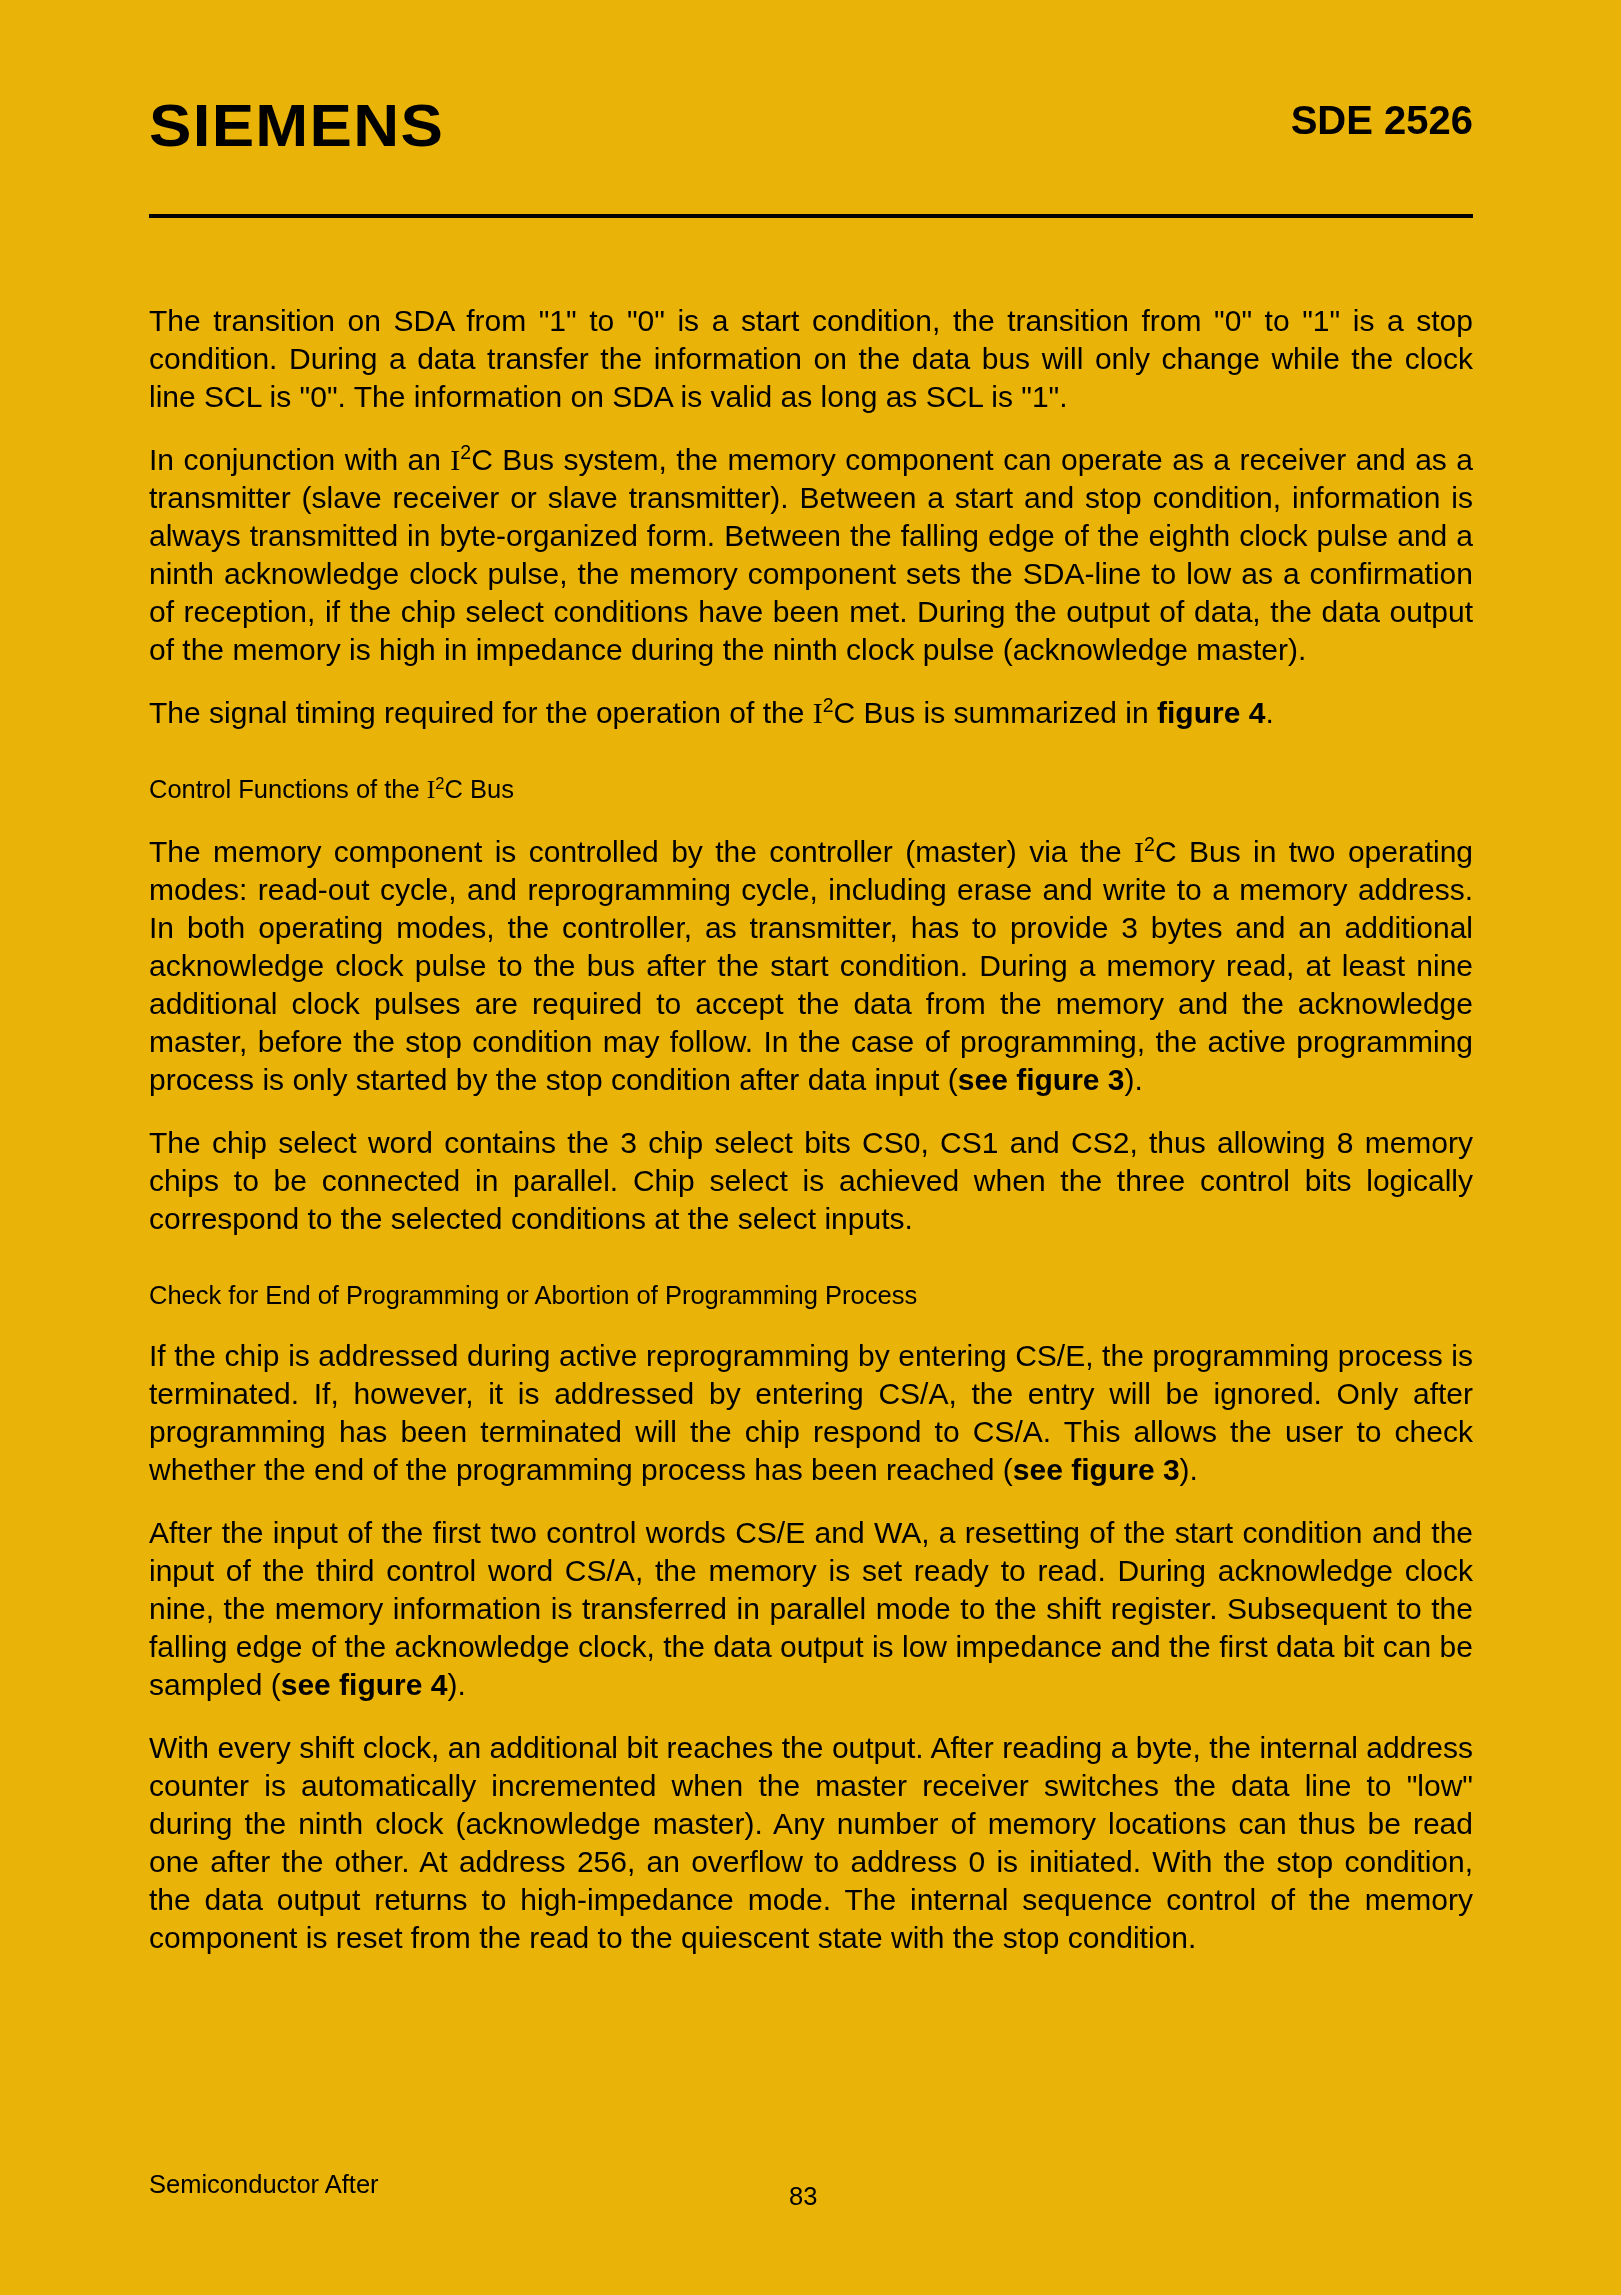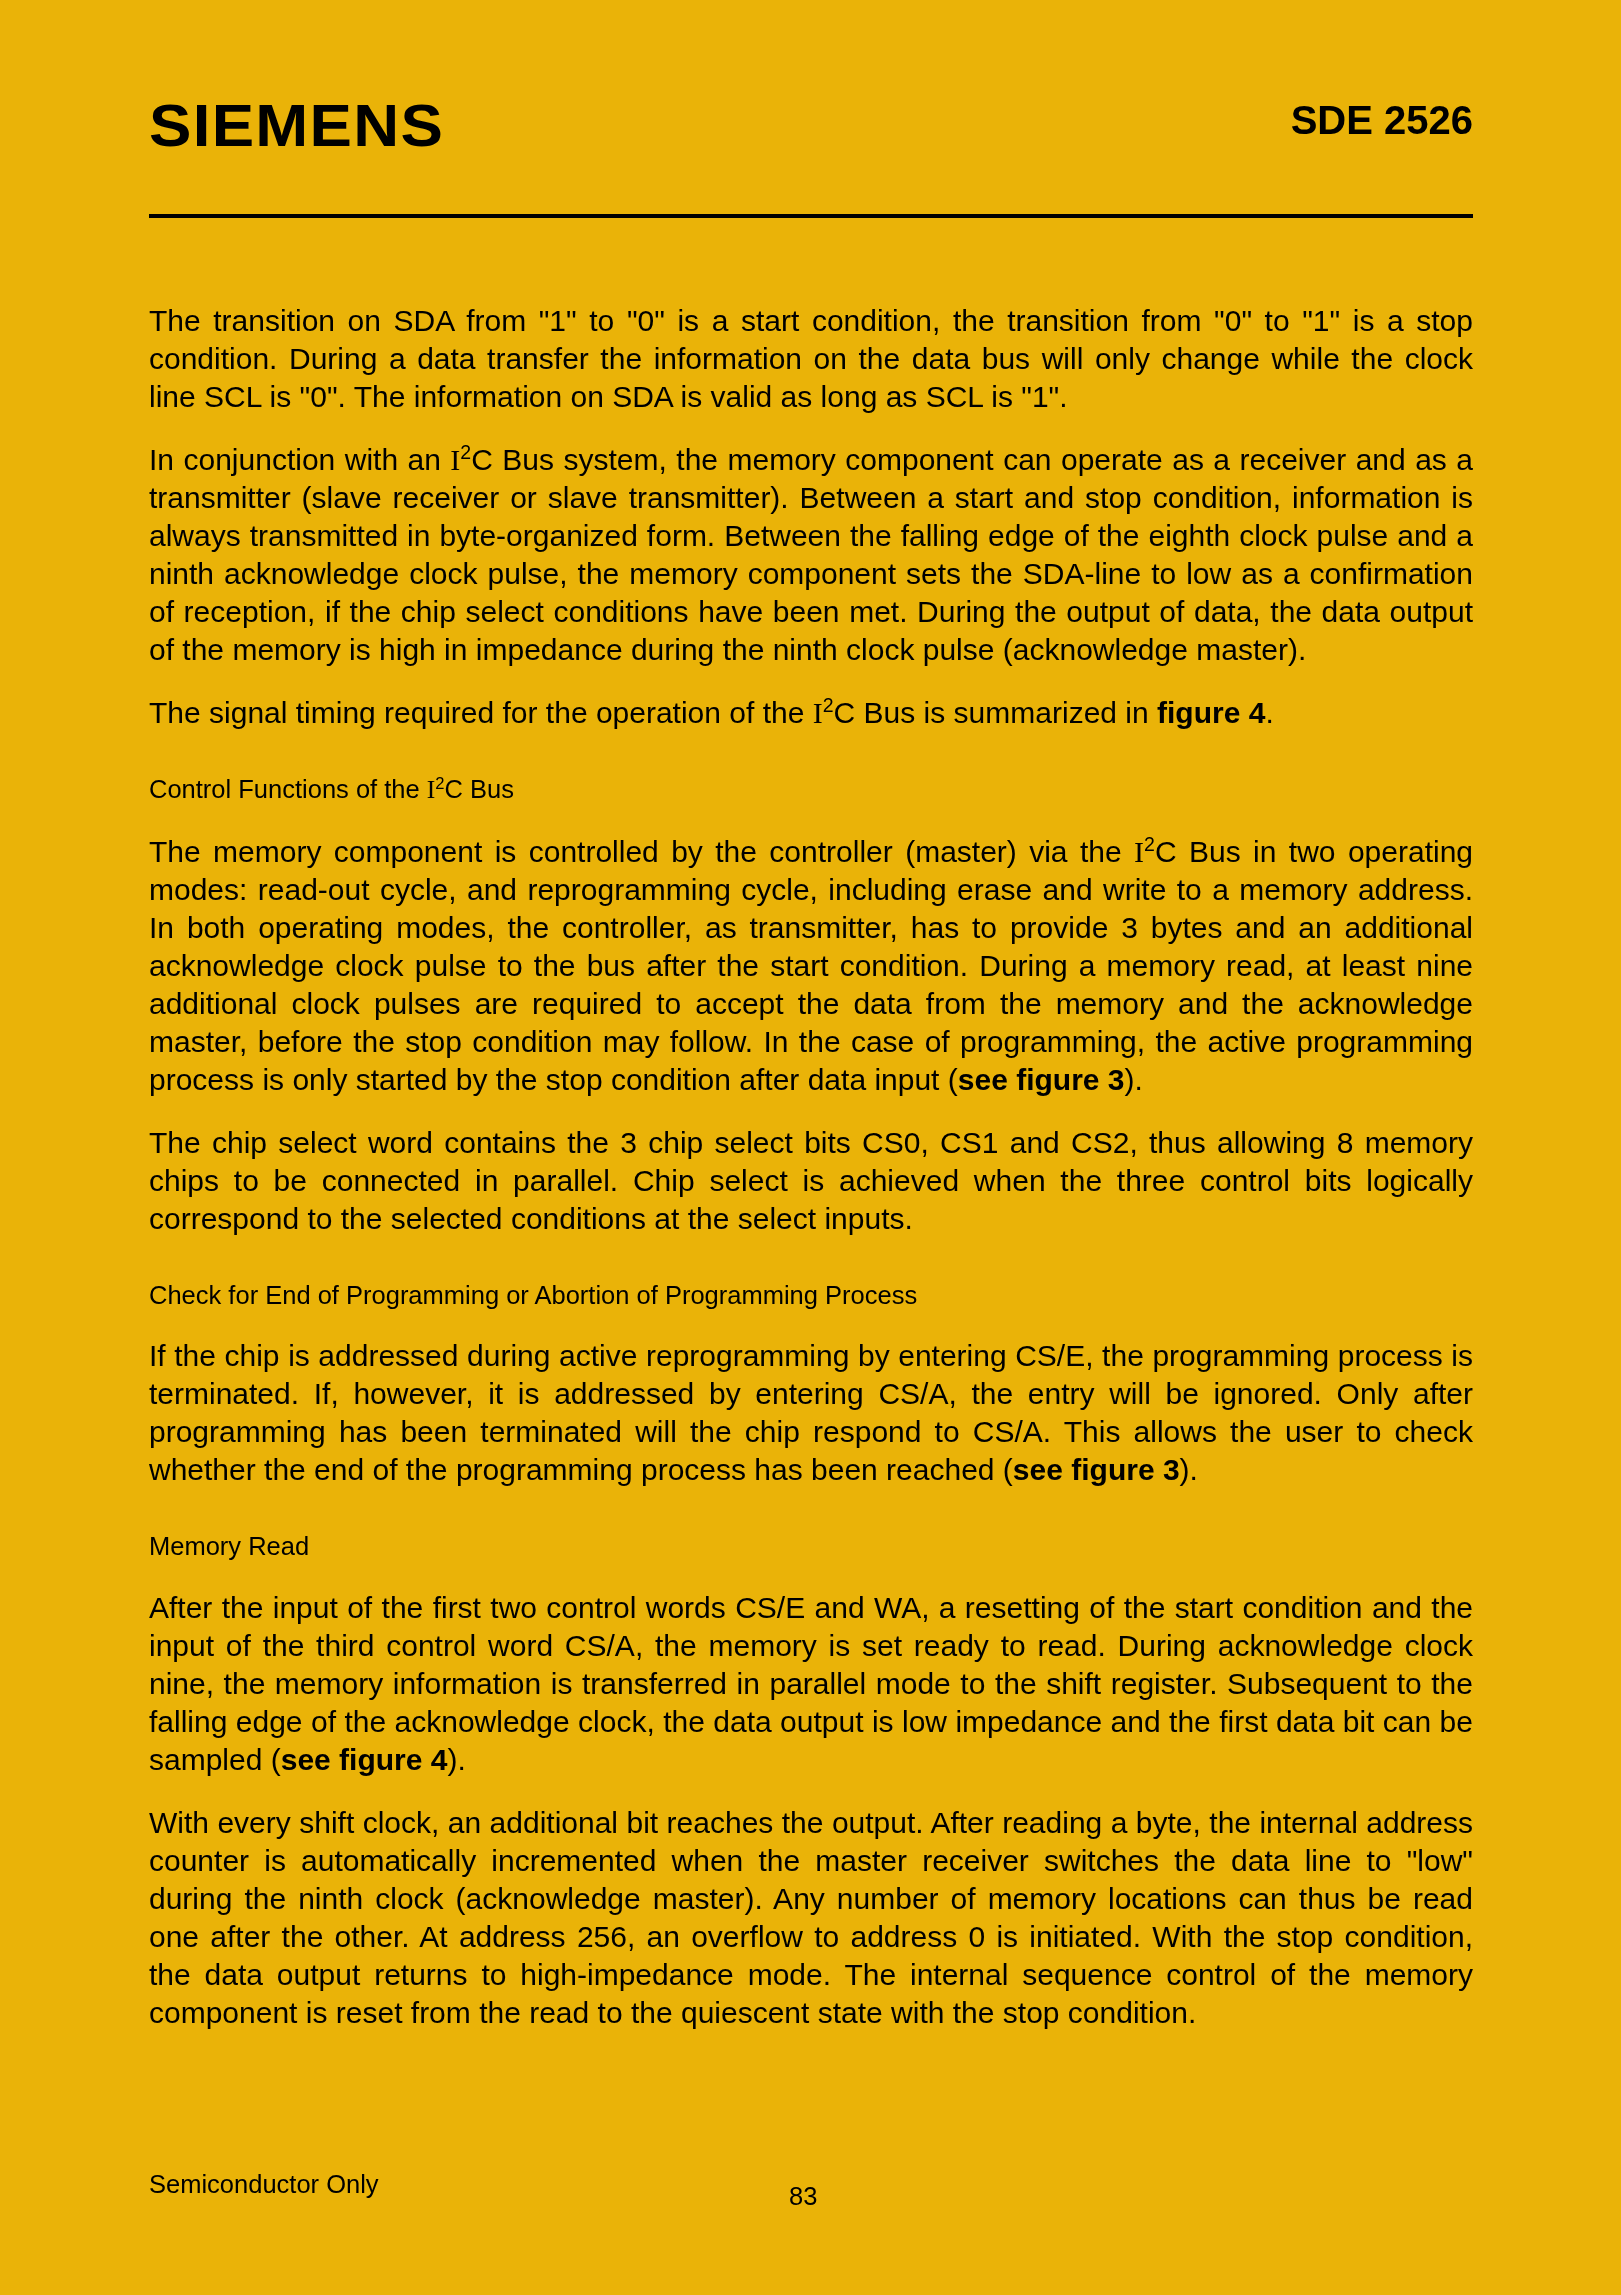--- a/index.html
+++ b/index.html
@@ -145,27 +145,26 @@
     <h2 class="section"><span>Control Functions of the </span><span class="i2c-i">I</span><sup class="sup2">2</sup><span>C Bus</span></h2>
 
     <p class="para"><span>The memory component is controlled by the controller (master) via the </span><span class="i2c-i">I</span><sup class="sup2">2</sup><span>C Bus in two operating modes: read-out cycle, and reprogramming cycle, including erase and write to a memory address. In both operating modes, the controller, as transmitter, has to provide 3 bytes and an additional acknowledge clock pulse to the bus after the start condition. During a memory read, at least nine additional clock pulses are required to accept the data from the memory and the acknowledge master, before the stop condition may follow. In the case of programming, the active programming process is only started by the stop condition after data input (</span><b class="bold">see figure 3</b><span>).</span></p>
 
     <p class="para"><span>The chip select word contains the 3 chip select bits CS0, CS1 and CS2, thus allowing 8 memory chips to be connected in parallel. Chip select is achieved when the three control bits logically correspond to the selected conditions at the select inputs.</span></p>
 
     <h2 class="section">Check for End of Programming or Abortion of Programming Process</h2>
 
     <p class="para"><span>If the chip is addressed during active reprogramming by entering CS/E, the programming process is terminated. If, however, it is addressed by entering CS/A, the entry will be ignored. Only after programming has been terminated will the chip respond to CS/A. This allows the user to check whether the end of the programming process has been reached (</span><b class="bold">see figure 3</b><span>).</span></p>
 
-    <h2 class="section">Memory Read</h2>
 
     <p class="para"><span>After the input of the first two control words CS/E and WA, a resetting of the start condition and the input of the third control word CS/A, the memory is set ready to read. During acknowledge clock nine, the memory information is transferred in parallel mode to the shift register. Subsequent to the falling edge of the acknowledge clock, the data output is low impedance and the first data bit can be sampled (</span><b class="bold">see figure 4</b><span>).</span></p>
 
     <p class="para"><span>With every shift clock, an additional bit reaches the output. After reading a byte, the internal address counter is automatically incremented when the master receiver switches the data line to "low" during the ninth clock (acknowledge master). Any number of memory locations can thus be read one after the other. At address 256, an overflow to address 0 is initiated. With the stop condition, the data output returns to high-impedance mode. The internal sequence control of the memory component is reset from the read to the quiescent state with the stop condition.</span></p>
 
   </div>
 
   <div class="footer">
-    <div class="footer-left">Semiconductor Only</div>
+    <div class="footer-left">Semiconductor After</div>
     <div class="footer-page">83</div>
   </div>
 
 </div>
 
 
 </body></html>

